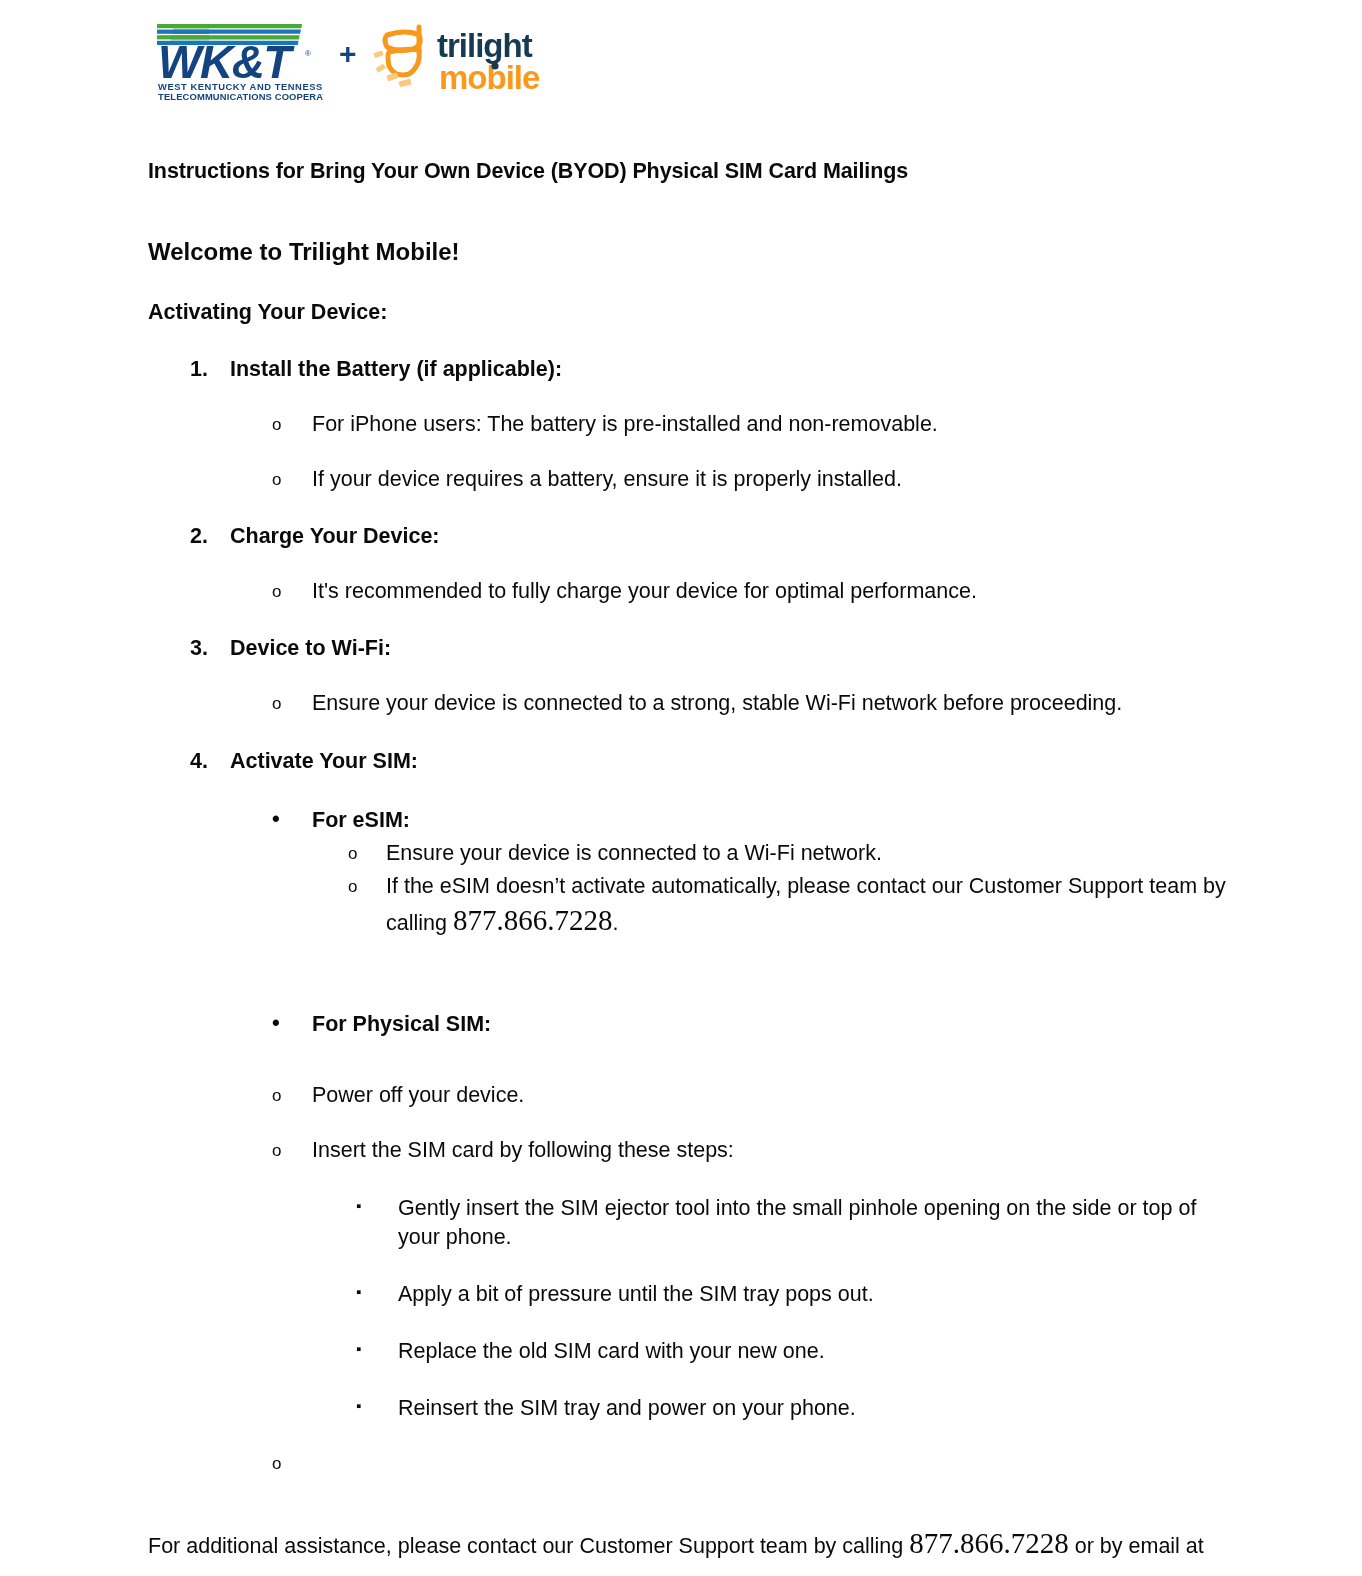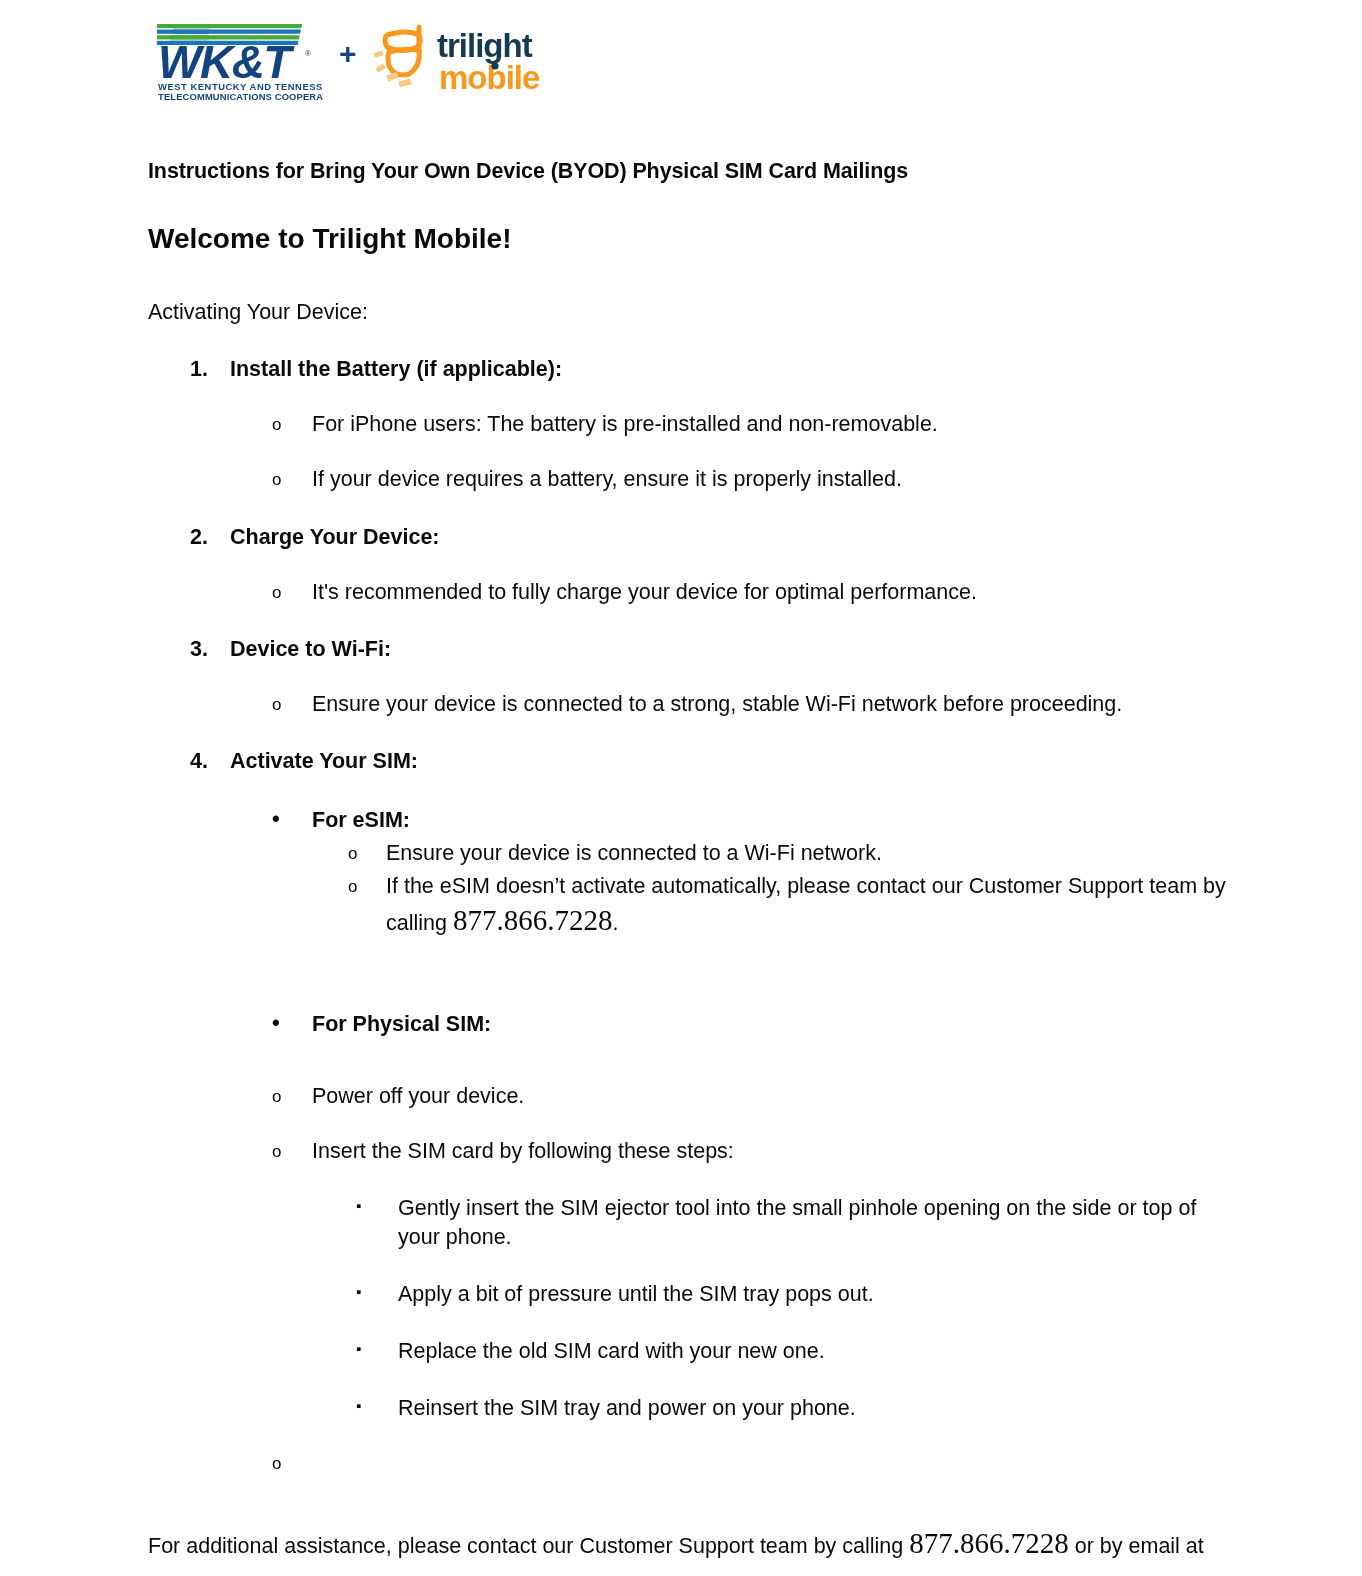--- a/index.html
+++ b/index.html
@@ -48,27 +48,27 @@
   }
 
   .h-title {
     font-weight: bold;
     font-size: 21.5px;
     line-height: 1.78;
     letter-spacing: -0.1px;
   }
   .h-sub {
     font-weight: bold;
-    font-size: 28px;
-    margin-top: 30px;
+    font-size: 24px;
+    margin-top: 46px;
   }
   .h-sec {
-    font-weight: normal;
+    font-weight: bold;
     font-size: 21.5px;
-    margin-top: 40px;
+    margin-top: 29px;
   }
 
   
   .row {
     display: flex;
     align-items: flex-start;
   }
   .marker {
     flex: 0 0 auto;
     text-align: left;

